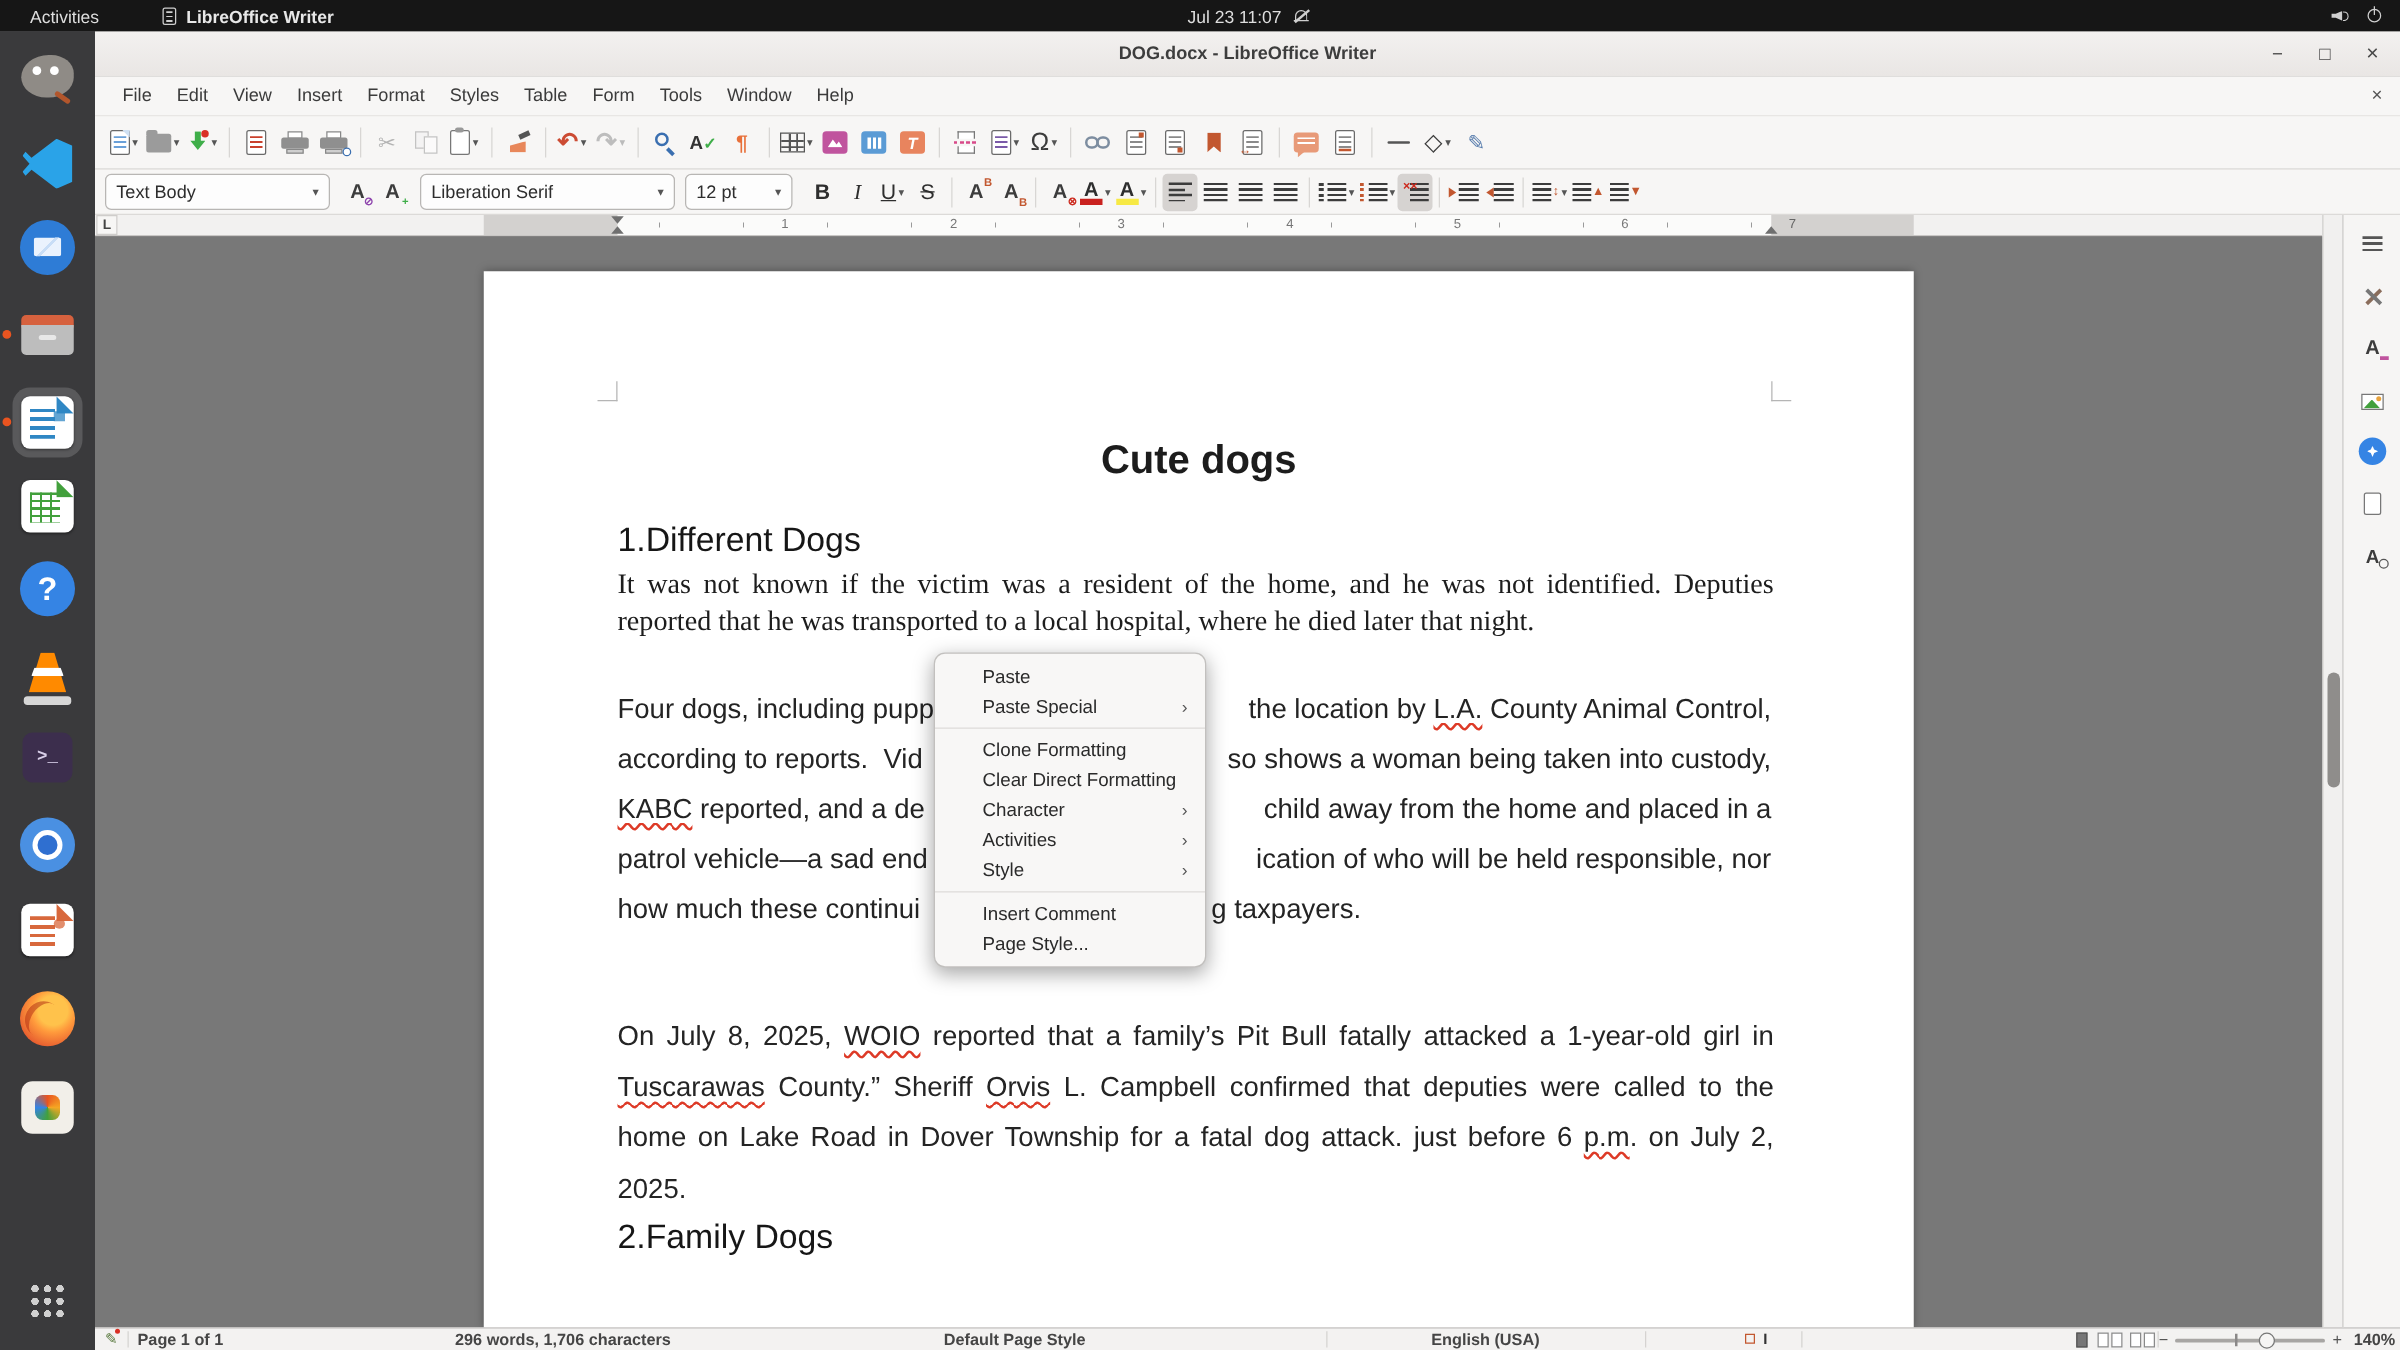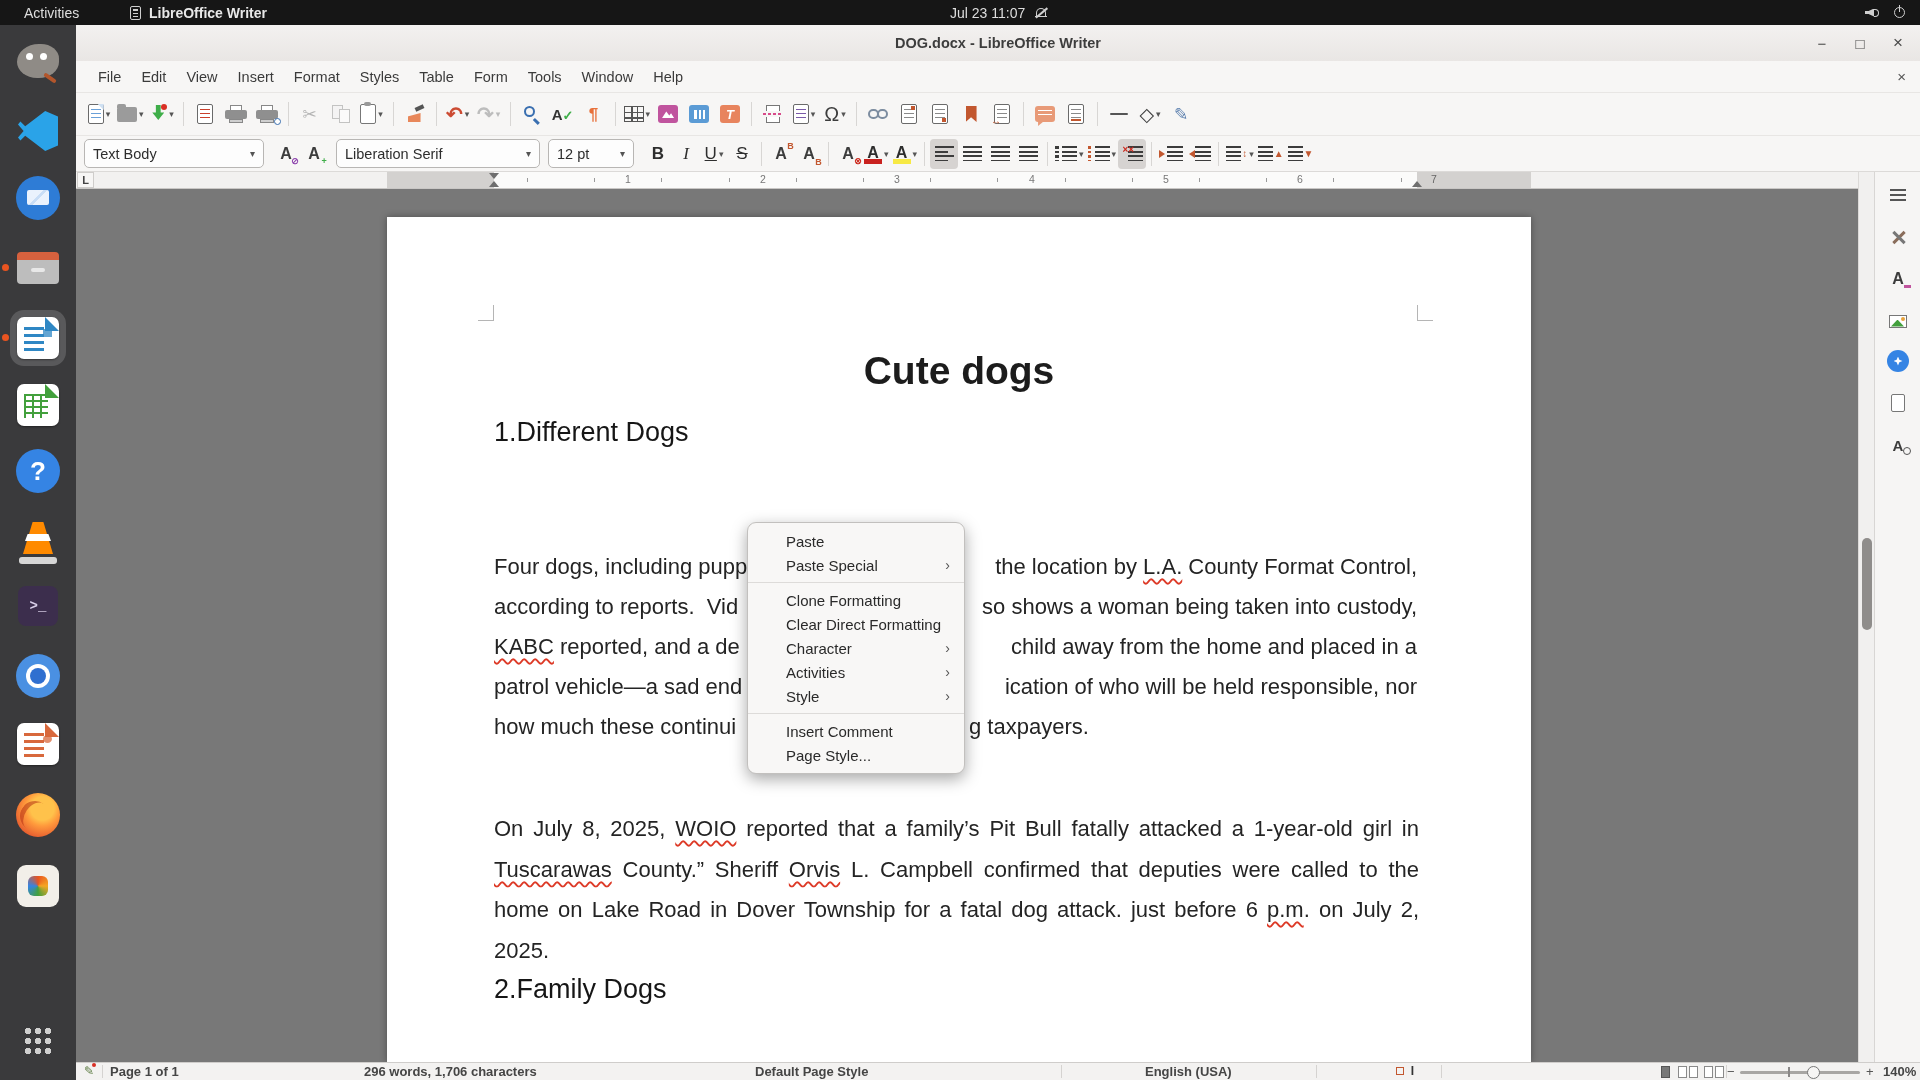--- a/index.html
+++ b/index.html
@@ -207,21 +207,21 @@
   .rmark.down { border-top:6px solid #6f6f6f; top:1px; }
   .rmark.up { border-bottom:6px solid #6f6f6f; bottom:1px; }
 
   
   #docarea { flex:1; background:#787878; position:relative; overflow:hidden; }
   #page { position:absolute; left:311px; top:28px; width:1144px; height:846px; background:#fff;
           box-shadow:0 0 7px rgba(0,0,0,.35); }
   .cornermark { position:absolute; width:16px; height:16px; }
   .cornermark.tl { left:91px; top:88px; border-right:1px solid #b5b5b5; border-bottom:1px solid #b5b5b5; }
   .cornermark.tr { left:1030px; top:88px; border-left:1px solid #b5b5b5; border-bottom:1px solid #b5b5b5; }
-  #doctitle { position:absolute; left:0; top:132px; width:1144px; text-align:center; font-size:39px;
+  #doctitle { position:absolute; left:0; top:132px; width:1144px; text-align:center; font-size:32px;
               font-weight:bold; color:#1c1c1c; }
   .dochead { position:absolute; left:107px; font-size:27px; color:#161616; }
   .serifpara { position:absolute; left:107px; width:925px; font-family:"Liberation Serif", serif; font-size:22.5px;
                line-height:30px; color:#1d1d1d; text-align:justify; }
   .sansline { position:absolute; font-size:22px; color:#242424; white-space:pre; }
   .sq { text-decoration:underline wavy #dd3a27 1.5px; text-decoration-skip-ink:none; text-underline-offset:4px; }
   .sansjust { position:absolute; left:107px; width:925px; font-size:22px; line-height:40.5px; color:#242424; text-align:justify; }
 
   
   #ctxmenu { position:absolute; left:671px; top:333px; width:218px; background:#f8f7f6; border:1px solid #c2c0be;
@@ -721,24 +721,25 @@
         </div>
 
         <div id="docarea">
           <div id="page">
             <span class="cornermark tl"></span>
             <span class="cornermark tr"></span>
 
             <div id="doctitle">Cute dogs</div>
             <div class="dochead" style="top:200px">1.Different Dogs</div>
 
+            <div class="serifpara" style="top:235px">It was not known if the victim was a resident of the home, and he was not identified. Deputies reported that he was transported to a local hospital, where he died later that night.</div>
 
             <div>
               <span class="sansline" style="left:107px;top:337px">Four dogs, including pupp</span>
-              <span class="sansline" style="right:114px;top:337px"><span>the location by </span><span class="sq">L.A.</span><span> County Format Control,</span></span>
+              <span class="sansline" style="right:114px;top:337px"><span>the location by </span><span class="sq">L.A.</span><span> County Animal Control,</span></span>
               <span class="sansline" style="left:107px;top:377px">according to reports.  Vid</span>
               <span class="sansline" style="right:114px;top:377px">so shows a woman being taken into custody,</span>
               <span class="sansline" style="left:107px;top:417px"><span class="sq">KABC</span><span> reported, and a de</span></span>
               <span class="sansline" style="right:114px;top:417px">child away from the home and placed in a</span>
               <span class="sansline" style="left:107px;top:457px">patrol vehicle—a sad end</span>
               <span class="sansline" style="right:114px;top:457px">ication of who will be held responsible, nor</span>
               <span class="sansline" style="left:107px;top:497px">how much these continui</span>
               <span class="sansline" style="left:582px;top:497px">g taxpayers.</span>
             </div>
 

